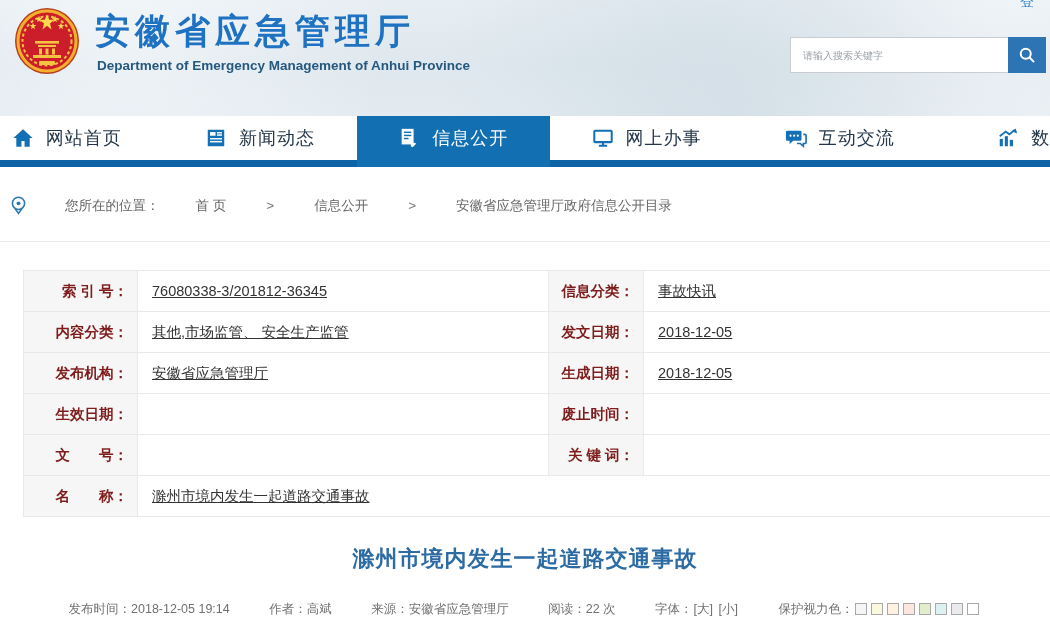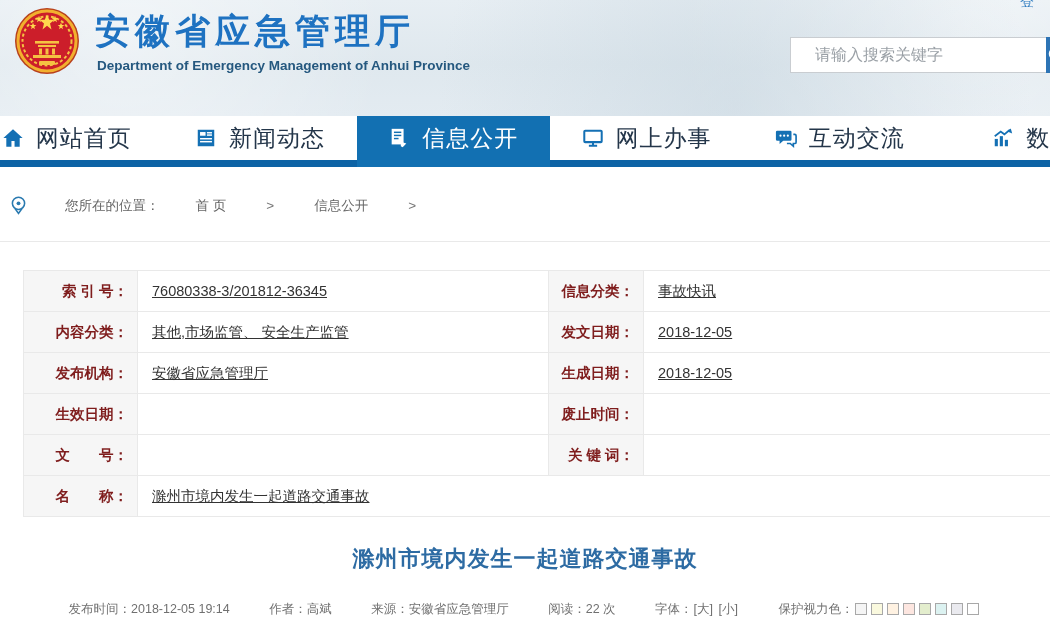--- a/index.html
+++ b/index.html
@@ -17,34 +17,34 @@
     pointer-events:none; }
   .logo { position:absolute; left:13px; top:6px; width:68px; height:72px; }
   .site-title { position:absolute; left:95px; top:8px; font-size:35px; font-weight:bold;
     color:#1e72c1; letter-spacing:5px; white-space:nowrap; }
   .site-subtitle { position:absolute; left:97px; top:58px; font-size:13.5px; font-weight:bold;
     color:#25587f; }
   .login-partial { position:absolute; top:-7px; right:16px; font-size:14px; color:#2f7cc0;
     cursor:pointer; }
   .search-wrap { position:absolute; top:37px; right:4px; width:256px; height:36px;
     display:flex; }
-  .search-input { flex:1; border:1px solid #c9cdd1; border-right:none; padding:0 24px;
-    font-size:16px; color:#14532d; outline:none; }
+  .search-input { flex:1; border:1px solid #c9cdd1; border-right:none; padding:0 12px;
+    font-size:10px; color:#14532d; outline:none; }
   .search-input::placeholder { color:#9aa0a6; }
   .search-btn { width:38px; height:36px; background:#2d74b5; border:none; cursor:pointer;
     display:flex; align-items:center; justify-content:center; }
 
   
   .nav { position:relative; height:51px; background:#fff; }
   .nav-strip { position:absolute; left:0; bottom:0; width:100%; height:7px; background:#0d63a5; }
   .nav-items { position:absolute; left:-30px; top:0; width:1160px; height:51px; display:flex; }
   .nav-item { width:193.3px; height:51px; display:flex; align-items:center; justify-content:center;
     gap:12px; cursor:pointer; padding-bottom:7px; position:relative; z-index:2; }
   .nav-item .nicon { width:22px; height:22px; color:#1470b4; display:flex; align-items:center; }
-  .nav-item .nlabel { font-size:23px; color:#24364a; letter-spacing:1px;text-align:right; }
+  .nav-item .nlabel { font-size:18px; color:#24364a; letter-spacing:1px;text-align:right; }
   .nav-item.active { background:#1270b2; }
   .nav-item.active .nicon { color:#fff; }
   .nav-item.active .nlabel { color:#fff; }
 
   
   .breadcrumb { display:flex; align-items:center; gap:9px; padding:28px 0 25px 8px;
     border-bottom:1px solid #e9e9e9; }
   .crumb-icon { width:21px; height:21px; color:#2a7ab0; }
   .breadcrumb, .breadcrumb a { font-size:13.5px; color:#666; text-decoration:none;gap:36px; }
   .crumb-sep { margin:0 4px; color:#777; }
@@ -189,20 +189,21 @@
   <svg class="crumb-icon" viewBox="0 0 24 24" fill="none" stroke="currentColor" stroke-width="1.8">
     <circle cx="12" cy="9.5" r="7"></circle>
     <circle cx="12" cy="9.5" r="2.2" fill="currentColor" stroke="none"></circle>
     <path d="M8 15.5L12 21l4-5.5"></path>
   </svg>
   <span>您所在的位置：</span>
     <span class="crumb-link">首 页</span>
     <span class="crumb-sep">&gt;</span>
     <span class="crumb-link">信息公开</span>
     <span class="crumb-sep">&gt;</span>
+    <span class="crumb-link">安徽省应急管理厅政府信息公开目录</span>
 </div>
 
 <table class="info-table">
   <tbody>
       <tr>
     <td class="lbl">索 引 号：</td>
     <td class="val v1">76080338-3/201812-36345</td>
     <td class="lbl l2">信息分类：</td>
     <td class="val">事故快讯</td>
   </tr>

